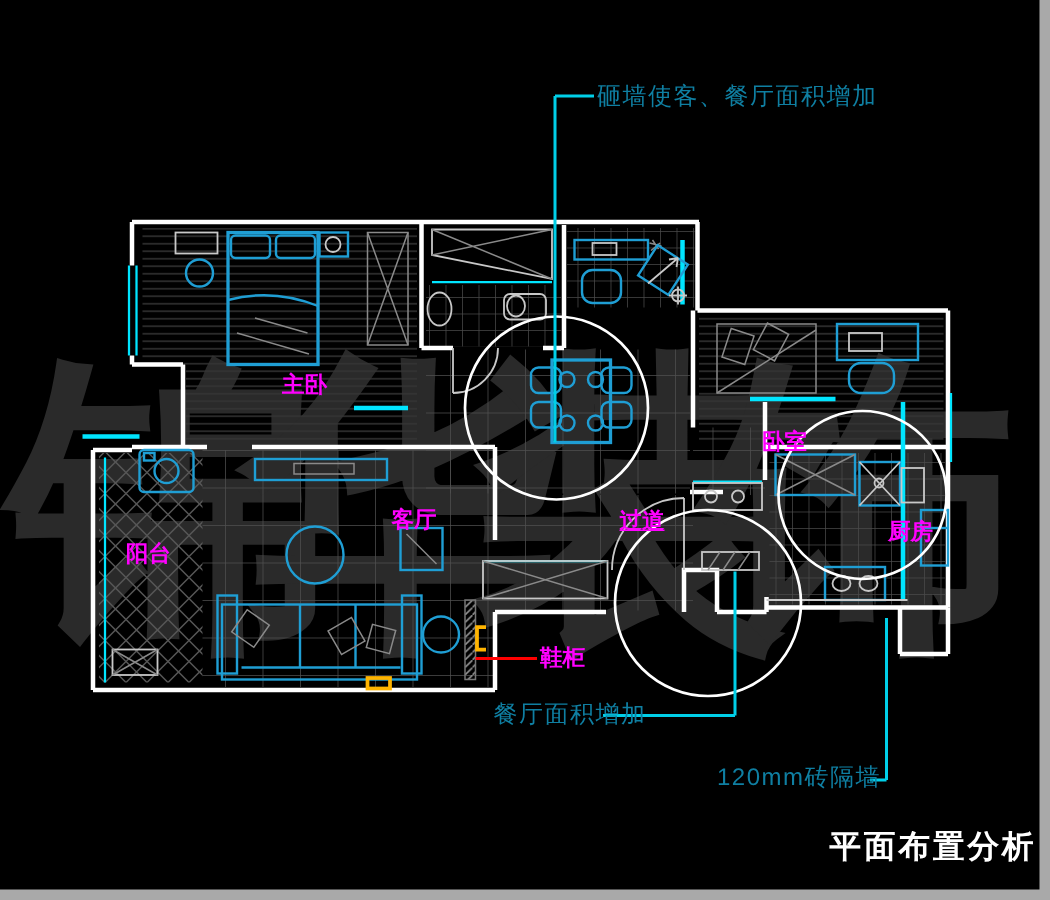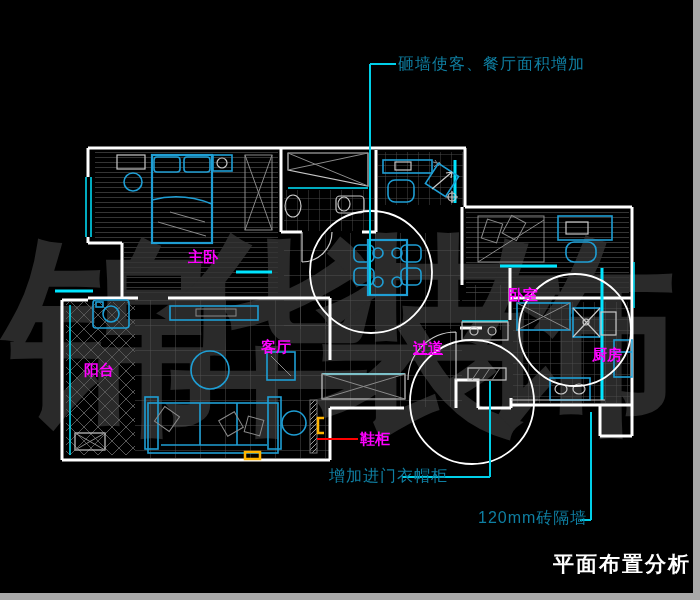--- a/index.html
+++ b/index.html
@@ -234,21 +234,21 @@
       <path class="red" d="M317,439 H358"></path>
     </g>
 
     <g>
       <path class="yel" d="M324,418 H318 V433 H324"></path>
       <rect class="yel" x="245" y="452" width="15" height="7"></rect>
     </g>
   </svg>
 
   <div class="ann" style="left:398px;top:54px;">砸墙使客、餐厅面积增加</div>
-  <div class="ann" style="left:329px;top:466px;">增加进门衣帽柜</div>
+  <div class="ann" style="left:329px;top:466px;">餐厅面积增加</div>
   <div class="ann" style="left:478px;top:508px;">120mm砖隔墙</div>
 
   <div class="room-label" style="left:188px;top:252px;">主卧</div>
   <div class="room-label" style="left:84px;top:366px;font-family:Liberation Serif, serif;">阳台</div>
   <div class="room-label" style="left:236px;top:342px;margin-left:25px;">客厅</div>
   <div class="room-label" style="left:413px;top:343px;text-decoration:underline;">过道</div>
   <div class="room-label" style="left:508px;top:272px;margin-top:18px;">卧室</div>
   <div class="room-label" style="left:544px;top:350px;margin-left:48px;">厨房</div>
   <div class="room-label" style="left:360px;top:434px;">鞋柜</div>
 

